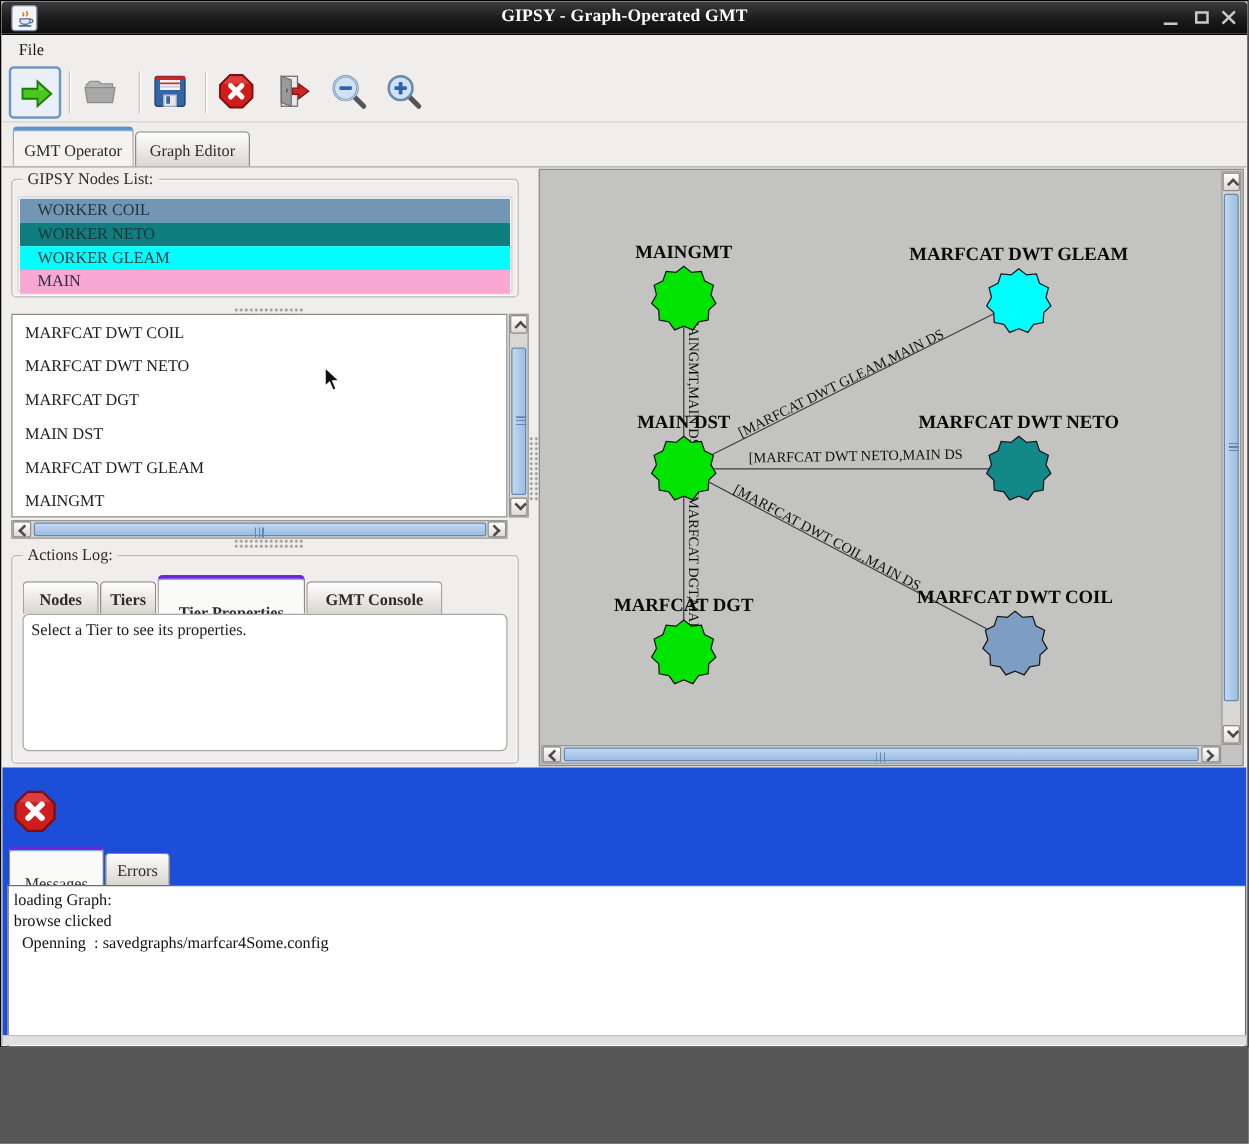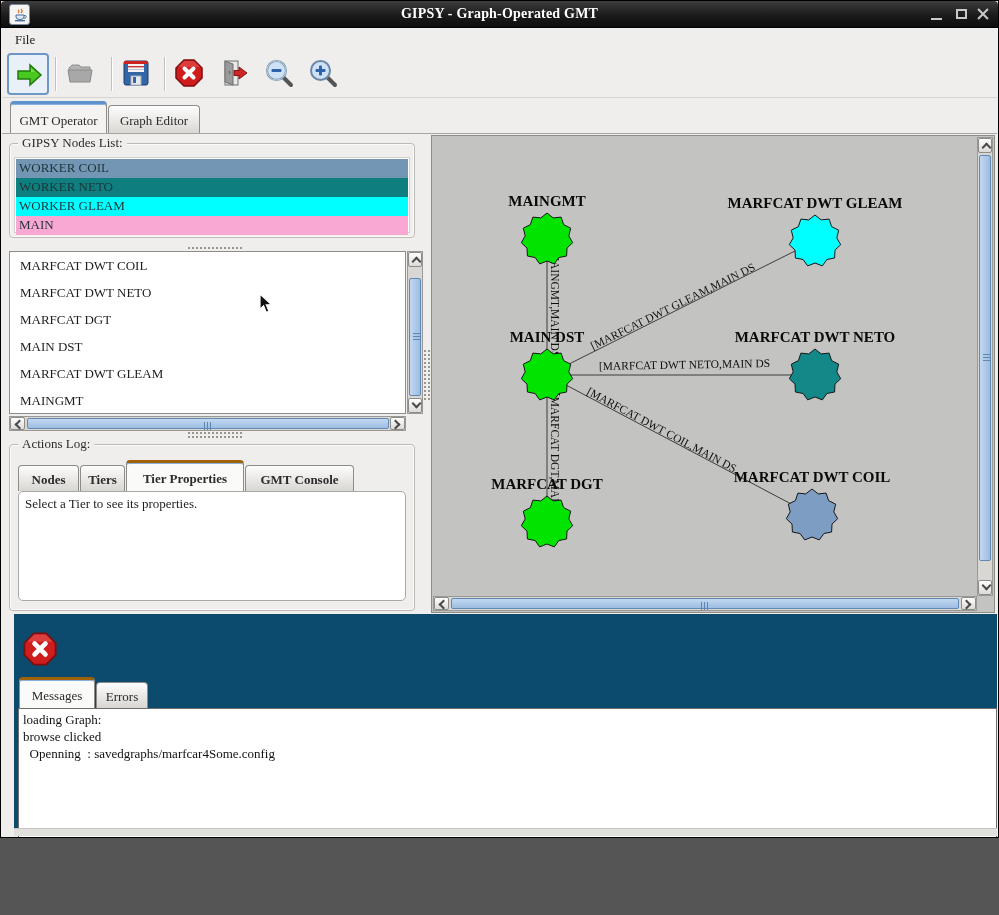--- a/index.html
+++ b/index.html
@@ -47,21 +47,21 @@
     border-top:1px solid #a8a6a2;}
   
   .titledbox{position:absolute;border:1px solid #bcbab6;border-radius:4px;
     box-shadow:inset 0 0 0 1px #fbfbfa;}
   .titledbox .tb-label{position:absolute;top:-9px;left:8px;background:#efeeec;
     padding:0 4px;font-size:13px;color:#2c2c2c;}
   
   .gipsybox{left:7px;top:9px;width:406px;height:95px;}
   .glist{position:absolute;left:4px;top:13px;right:4px;bottom:4px;background:#ffffff;
     border:1px solid #d0d0d0;padding:1px;}
-  .glist-row{height:19px;font-size:13px;color:#1f3338;padding:1px 3px 0 3px;white-space:nowrap;overflow:hidden;}
+  .glist-row{height:19px;font-size:13px;color:#1f3338;padding:1px 3px 0 14px;white-space:nowrap;overflow:hidden;}
   
   .dots{background-image:radial-gradient(#98968f 1px,transparent 1.2px);background-size:4px 4px;}
   .hdiv1{position:absolute;left:185px;top:112px;width:56px;height:8px;}
   .hdiv2{position:absolute;left:185px;top:297px;width:56px;height:8px;}
   .vdiv{position:absolute;left:421px;top:215px;width:8px;height:52px;}
   .bigdiv{position:absolute;left:480px;top:482px;width:46px;height:9px;}
   
   .tlist{position:absolute;left:7px;top:117px;width:397px;height:163px;background:#fff;
     border:1px solid #8e8c88;overflow:hidden;}
   .tlist-item{height:27px;font-size:13px;color:#1d1d1d;padding:6px 0 0 10px;white-space:nowrap;}
@@ -83,34 +83,34 @@
     background:repeating-linear-gradient(90deg,#5f85b0 0 1px,transparent 1px 3px);}
   
   .tlist-vsb{left:405px;top:117px;width:16px;height:163px;}
   .tlist-hsb{left:7px;top:282px;width:397px;height:15px;}
   
   .actionsbox{left:7px;top:310px;width:406px;height:167px;}
   .atabs{position:absolute;left:8px;top:14px;right:8px;height:32px;}
   .atab{position:absolute;bottom:0;font-size:13px;font-weight:bold;color:#2c2c2c;text-align:center;
     border:1px solid #8e8c88;border-bottom:none;border-radius:4px 4px 0 0;
     background:linear-gradient(#fdfdfd,#d8d6d2);height:26px;padding-top:6px;}
-  .atab.selected{background:#fafaf9;height:31px;padding-top:8px;
-    border-top:3px solid #a16207;box-shadow:inset 0 1px 0 #86b0dd;}
+  .atab.selected{background:#fafaf9;height:31px;padding-top:19px;
+    border-top:3px solid #6d28d9;box-shadow:inset 0 1px 0 #86b0dd;}
   .atab1{left:0px;width:61px;} .atab2{left:62px;width:45px;} .atab3{left:108px;width:118px;}
   .atab4{left:227px;width:109px;}
   .acontent{position:absolute;left:8px;top:46px;right:8px;bottom:9px;background:#fff;
     border:1px solid #aaa8a4;border-radius:5px;font-size:13px;color:#1d1d1d;padding:4px 6px;}
   
   .graphpanel{position:absolute;left:429px;top:1px;width:564px;height:478px;
     background:#c3c3c1;border:1px solid #8e8c88;}
   .graph-svg{position:absolute;left:1px;top:1px;}
   .g-vsb{right:1px;top:1px;width:16px;height:459px;}
   .g-hsb{left:1px;bottom:1px;width:544px;height:15px;}
   
-  .bottom{position:absolute;left:1px;top:613px;right:1px;bottom:1px;background:#0c4a6e;margin-left:12px;}
+  .bottom{position:absolute;left:1px;top:613px;right:1px;bottom:1px;background:#1d4ed8;}
   .stopbtn{position:absolute;left:8px;top:17px;width:38px;height:38px;border-radius:4px;}
   .btabs{position:absolute;left:5px;top:59px;right:5px;height:35px;}
   .btab1{left:0;width:76px;} .btab2{left:77px;width:52px;}
   .logarea{position:absolute;left:4px;top:94px;right:0;height:199px;background:#fff;
     border:1px solid #6f6d69;font-size:13px;color:#111;padding:2px 4px;line-height:17px;
     white-space:pre;overflow:hidden;}
   .statusstrip{position:absolute;left:0;right:0;bottom:0;height:8px;background:#e2e0dc;
     border-top:1px solid #c6c4c0;}
   
   .cursor{position:absolute;left:258px;top:292px;pointer-events:none;}

